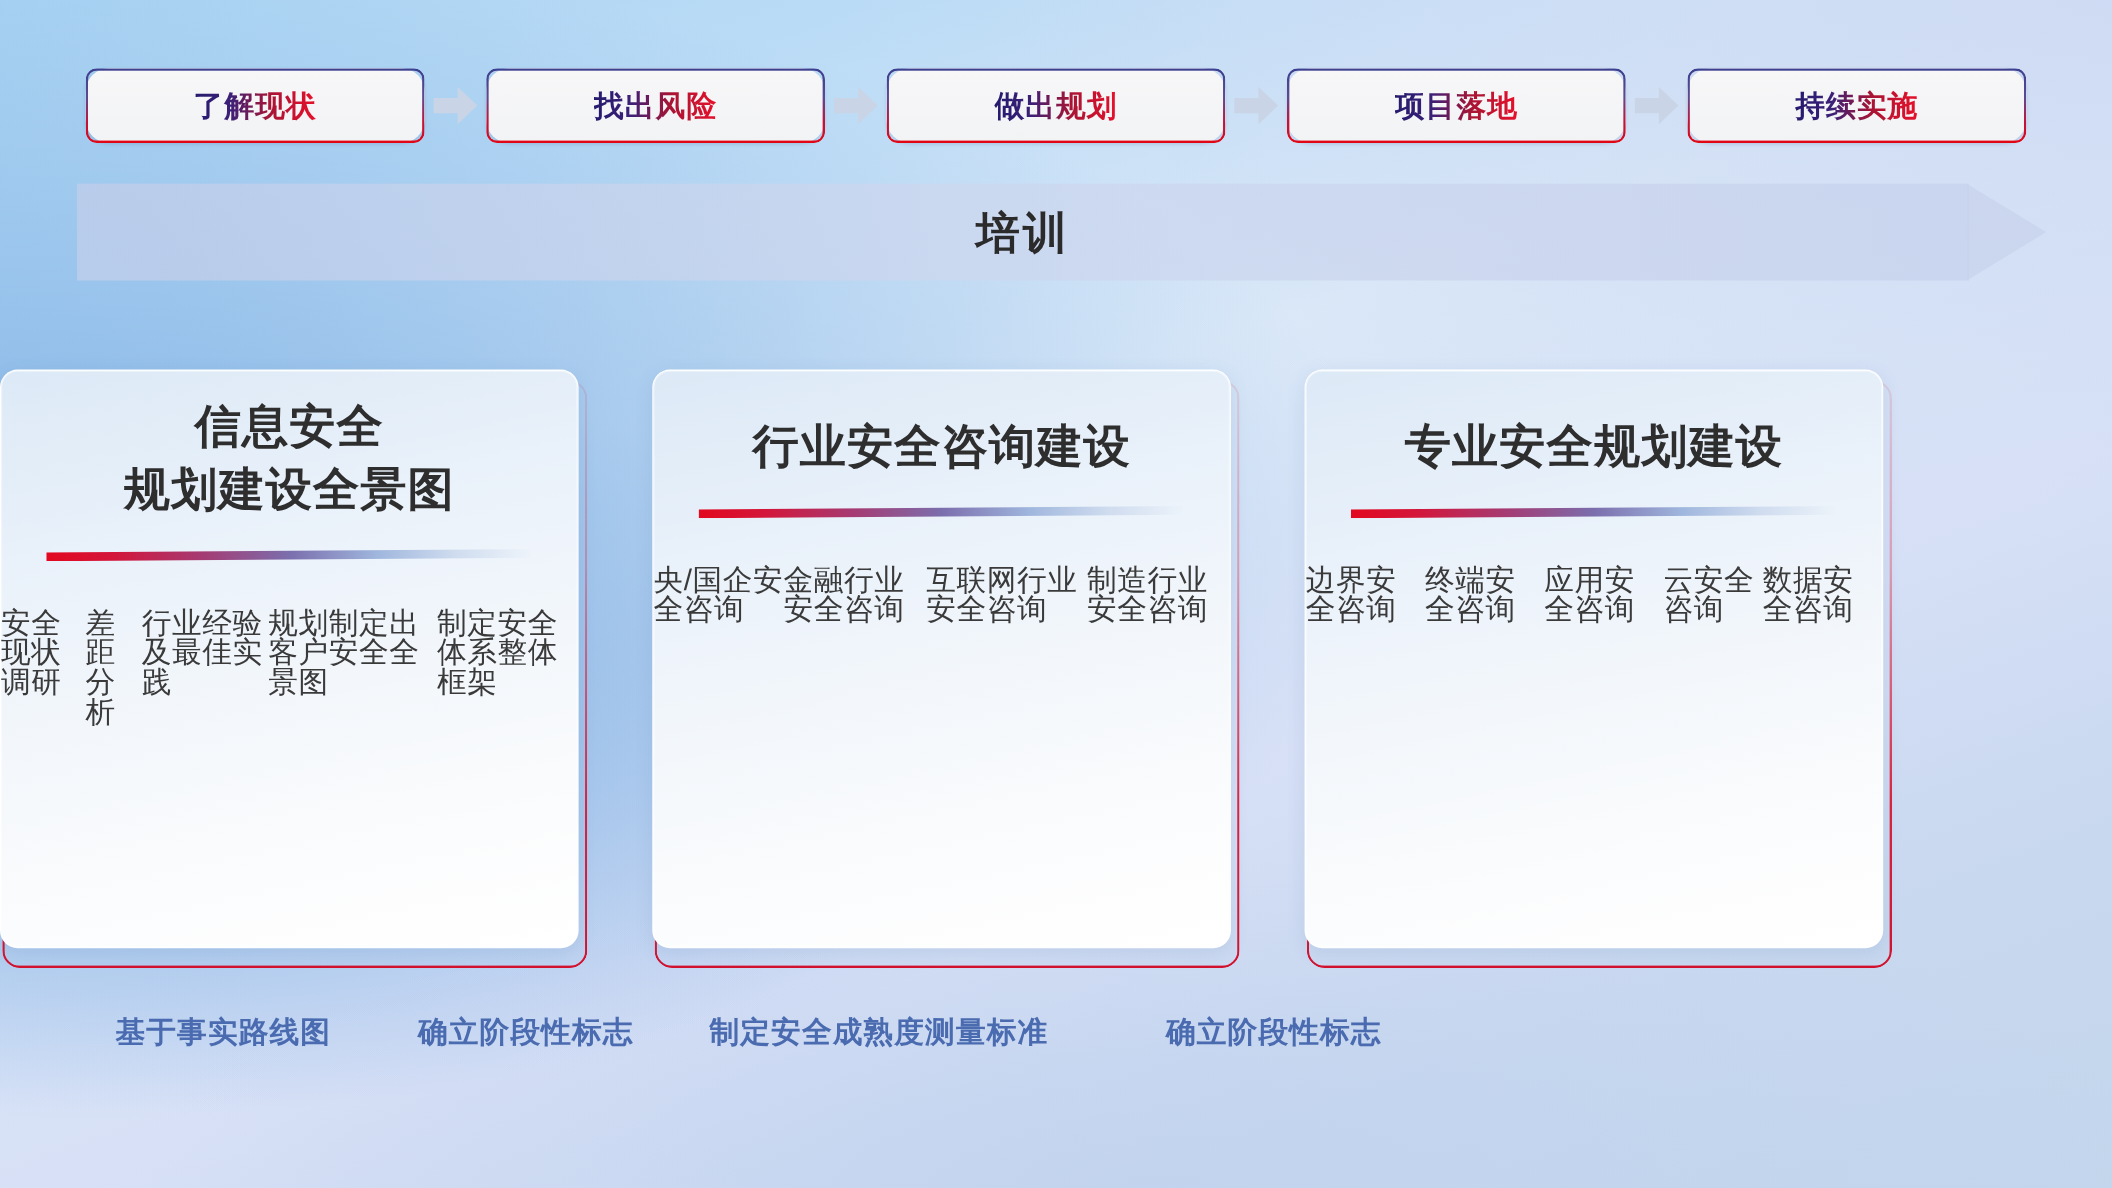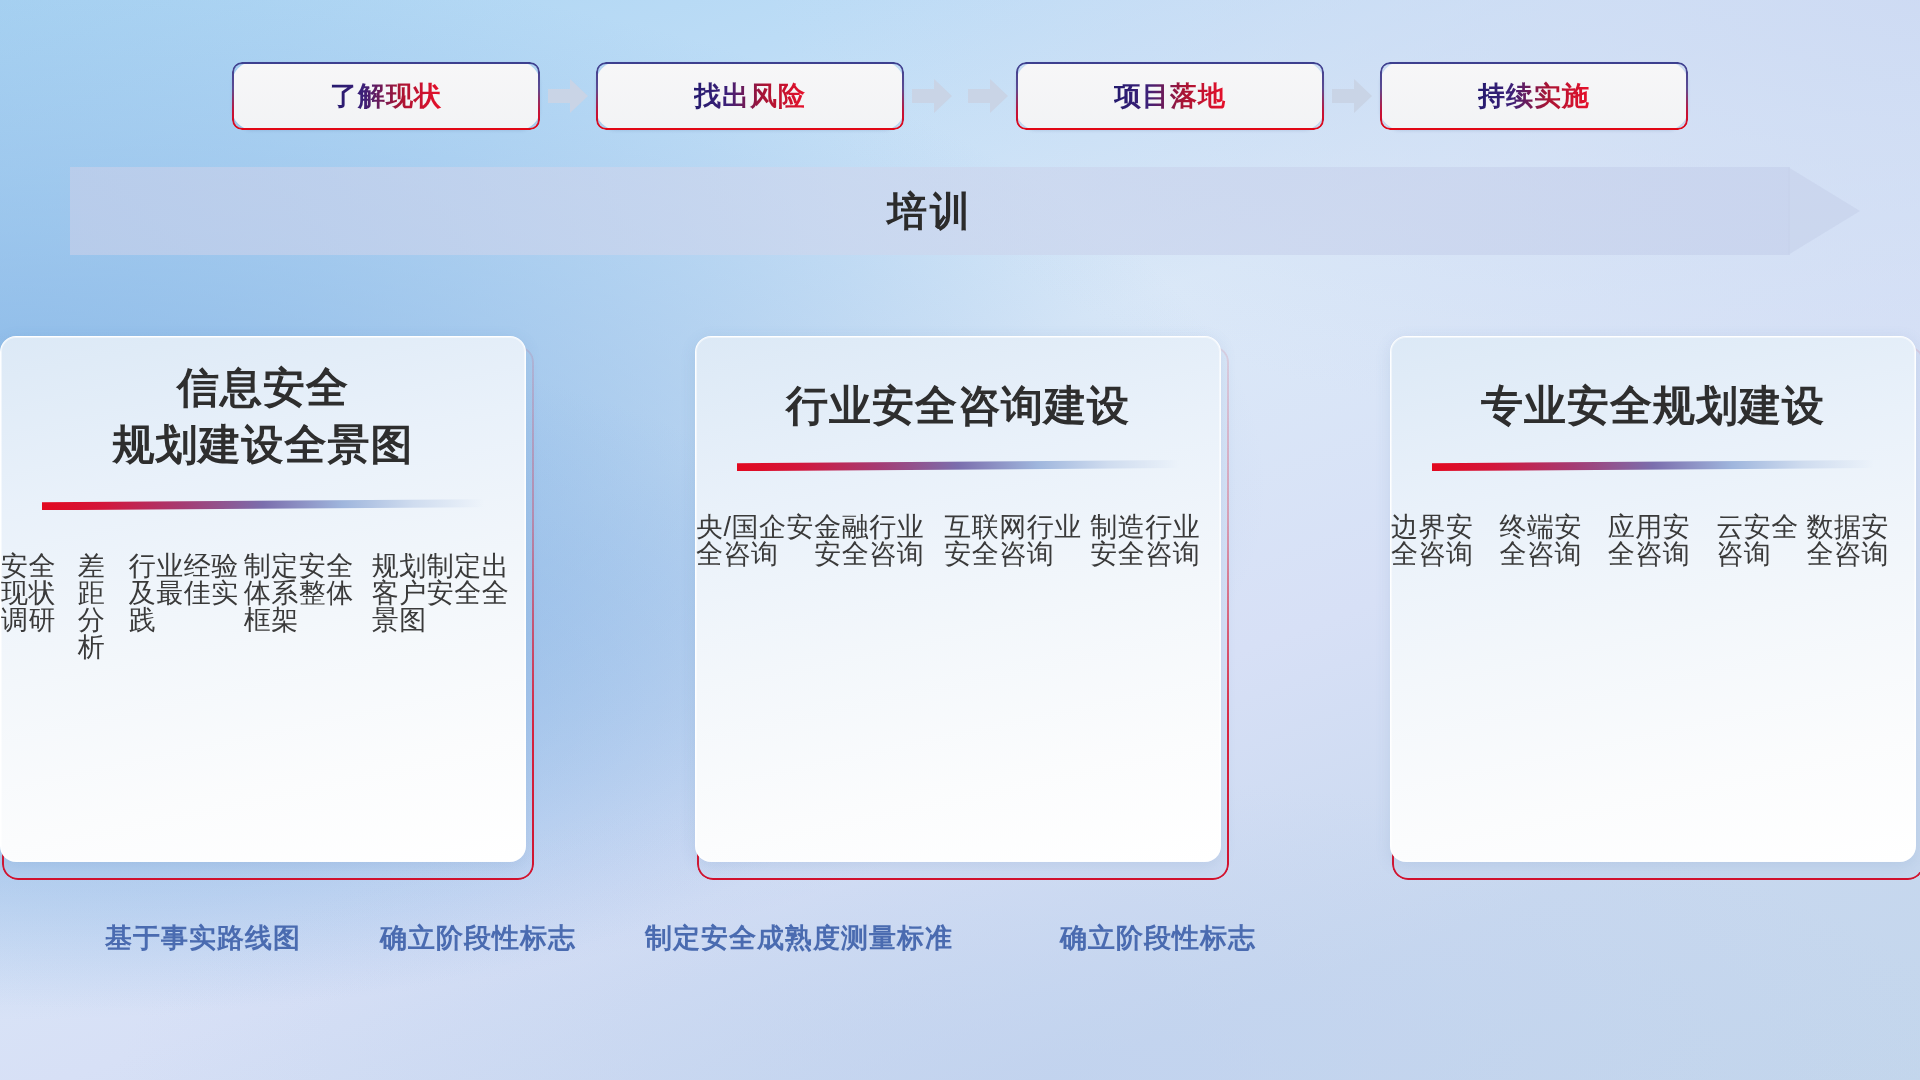--- a/index.html
+++ b/index.html
@@ -63,21 +63,21 @@
   }
   .banner-title{
     position:absolute;left:0;top:0;width:1720px;height:88px;
     display:flex;align-items:center;justify-content:center;
     font-size:40px;font-weight:700;color:#2b2b2b;letter-spacing:3px;
   }
 
   
   .cards{
     position:absolute;left:0;top:336px;width:1920px;height:540px;z-index:4;
-    display:flex;justify-content:space-between;gap:63px;
+    display:flex;justify-content:flex-start;gap:63px;
   }
   .card{
     position:relative;width:530px;height:540px;
   }
   .card .redline{
     position:absolute;left:2px;top:10px;width:528px;height:530px;border-radius:16px;
     border:2.4px solid transparent;
     background:linear-gradient(180deg,rgba(231,25,50,0.10) 0%,rgba(231,25,50,0.32) 32%,rgba(222,18,45,0.92) 72%,#d2122e 100%) border-box;
     -webkit-mask:linear-gradient(#000 0 0) padding-box,linear-gradient(#000 0 0);
     -webkit-mask-composite:xor;mask-composite:exclude;
@@ -131,20 +131,23 @@
           <path d="M0 10 H22 V0 L40 17 L22 34 V24 H0 Z" fill="#c9d4e6"></path>
         </svg>
       </div>
       <div class="step">
         <span class="step-label">找出风险</span>
       </div>
       <div class="step-arrow">
         <svg width="40" height="34" viewBox="0 0 40 34">
           <path d="M0 10 H22 V0 L40 17 L22 34 V24 H0 Z" fill="#c9d4e6"></path>
         </svg>
+      </div>
+      <div class="step">
+        <span class="step-label">做出规划</span>
       </div>
       <div class="step-arrow">
         <svg width="40" height="34" viewBox="0 0 40 34">
           <path d="M0 10 H22 V0 L40 17 L22 34 V24 H0 Z" fill="#c9d4e6"></path>
         </svg>
       </div>
       <div class="step">
         <span class="step-label">项目落地</span>
       </div>
       <div class="step-arrow">
@@ -175,22 +178,22 @@
             <div>信息安全</div>
             <div>规划建设全景图</div>
           </div>
           <div class="divider-wrap">
             <div class="divider"></div>
           </div>
           <div class="card-list">
             <div class="li">安全现状调研</div>
             <div class="li">差距分析</div>
             <div class="li">行业经验及最佳实践</div>
+            <div class="li">规划制定出客户安全全景图</div>
             <div class="li">制定安全体系整体框架</div>
-            <div class="li">规划制定出客户安全全景图</div>
           </div>
         </div>
       </div>
       <div class="card">
         <div class="redline"></div>
         <div class="panel">
           <div class="card-title">
             <div>行业安全咨询建设</div>
           </div>
           <div class="divider-wrap">

